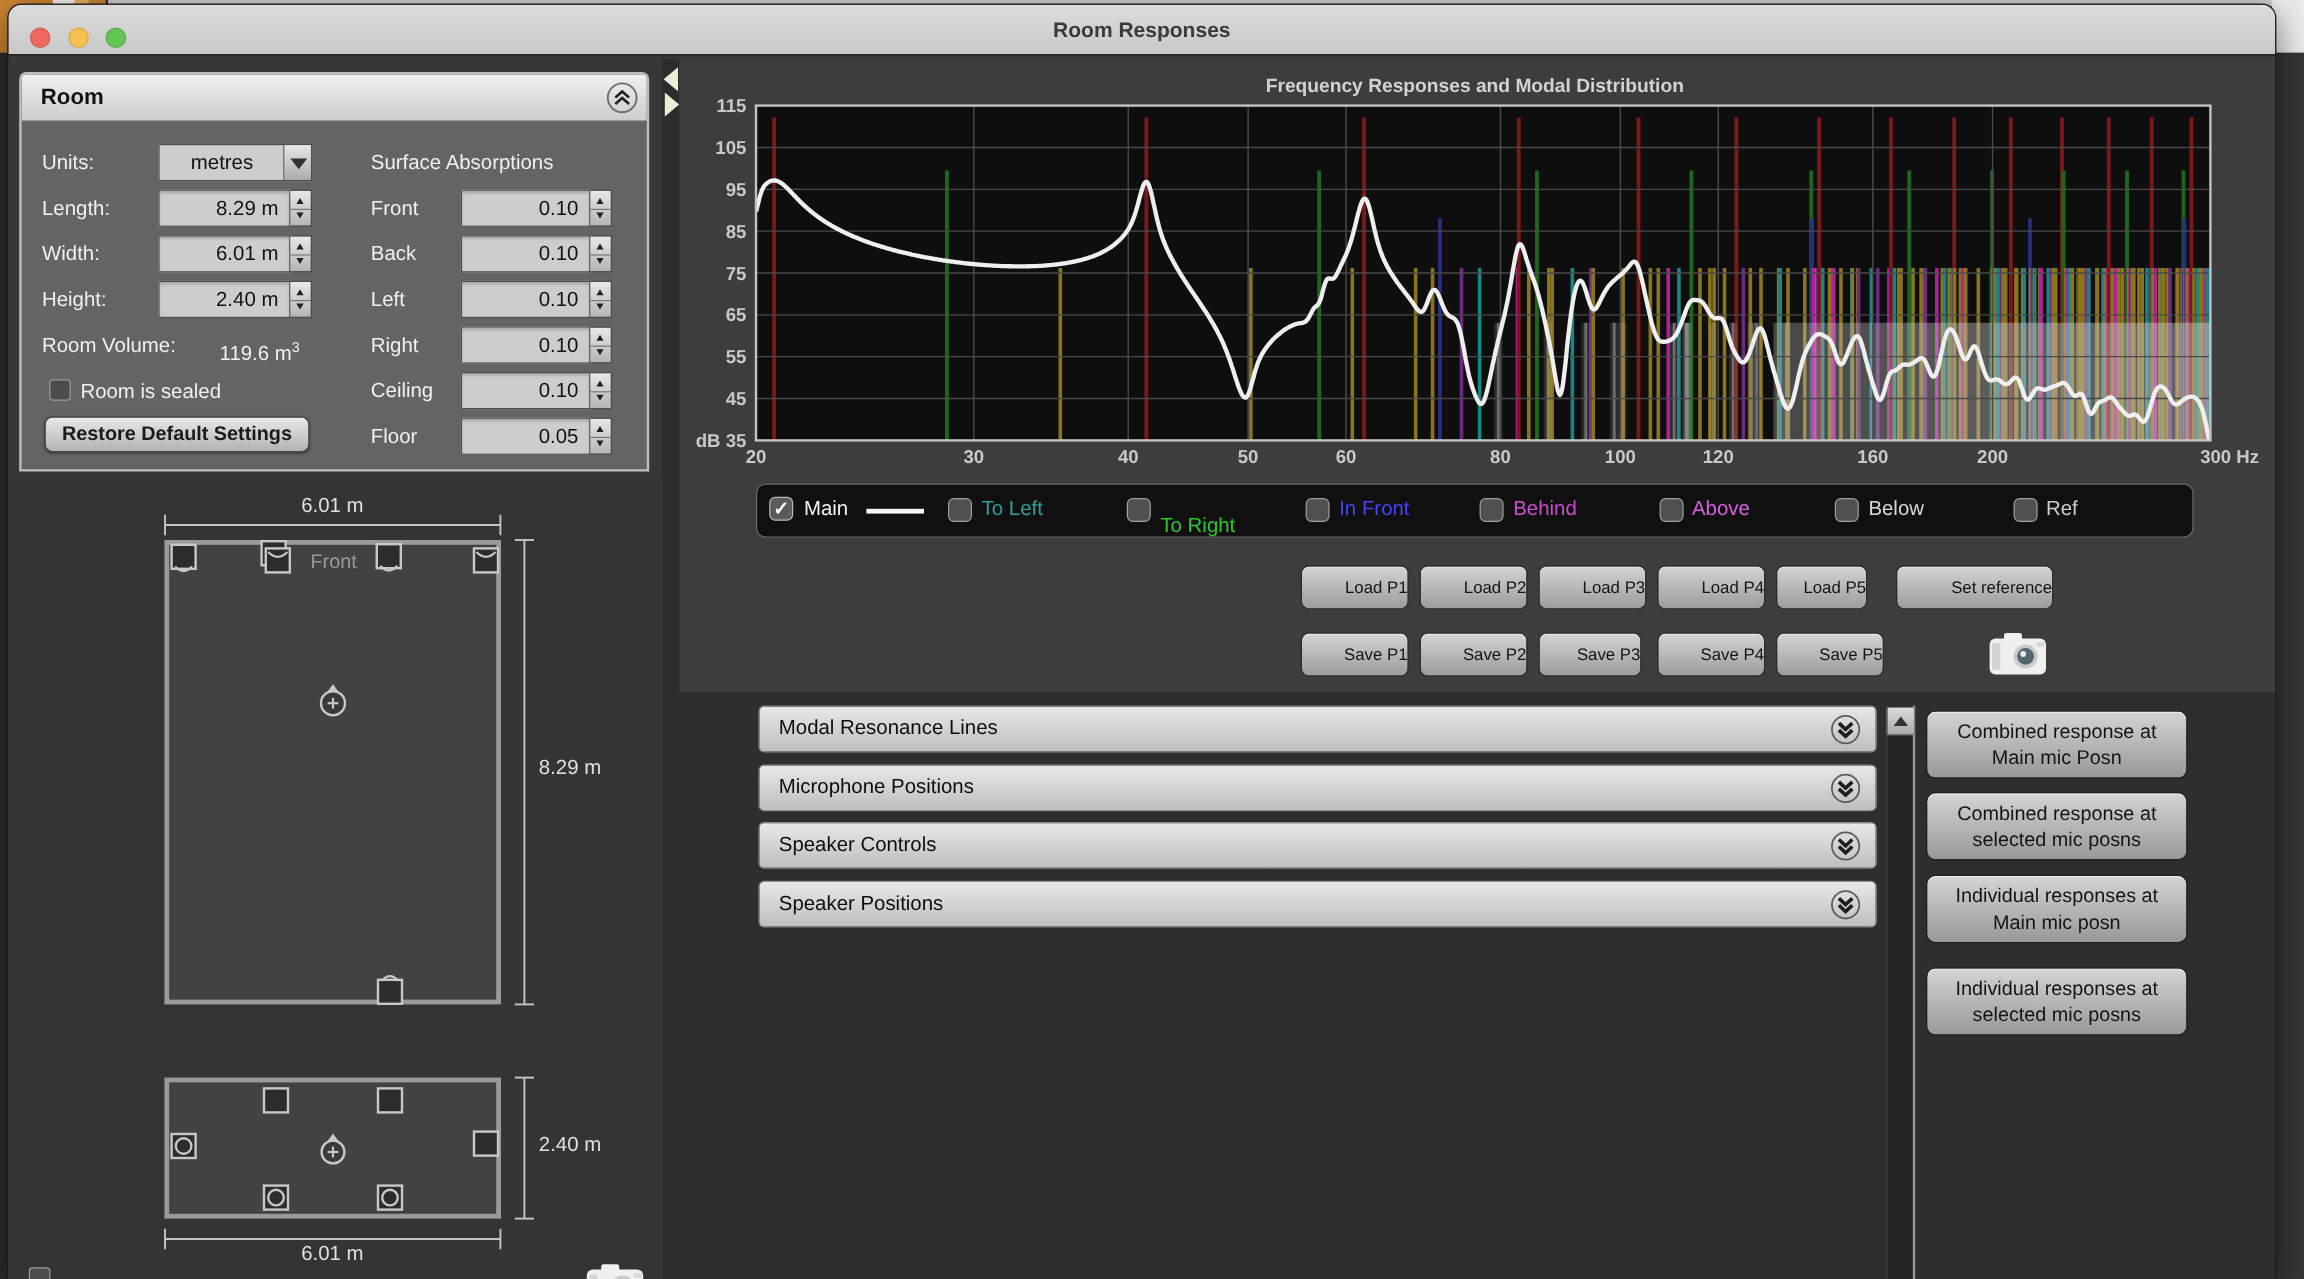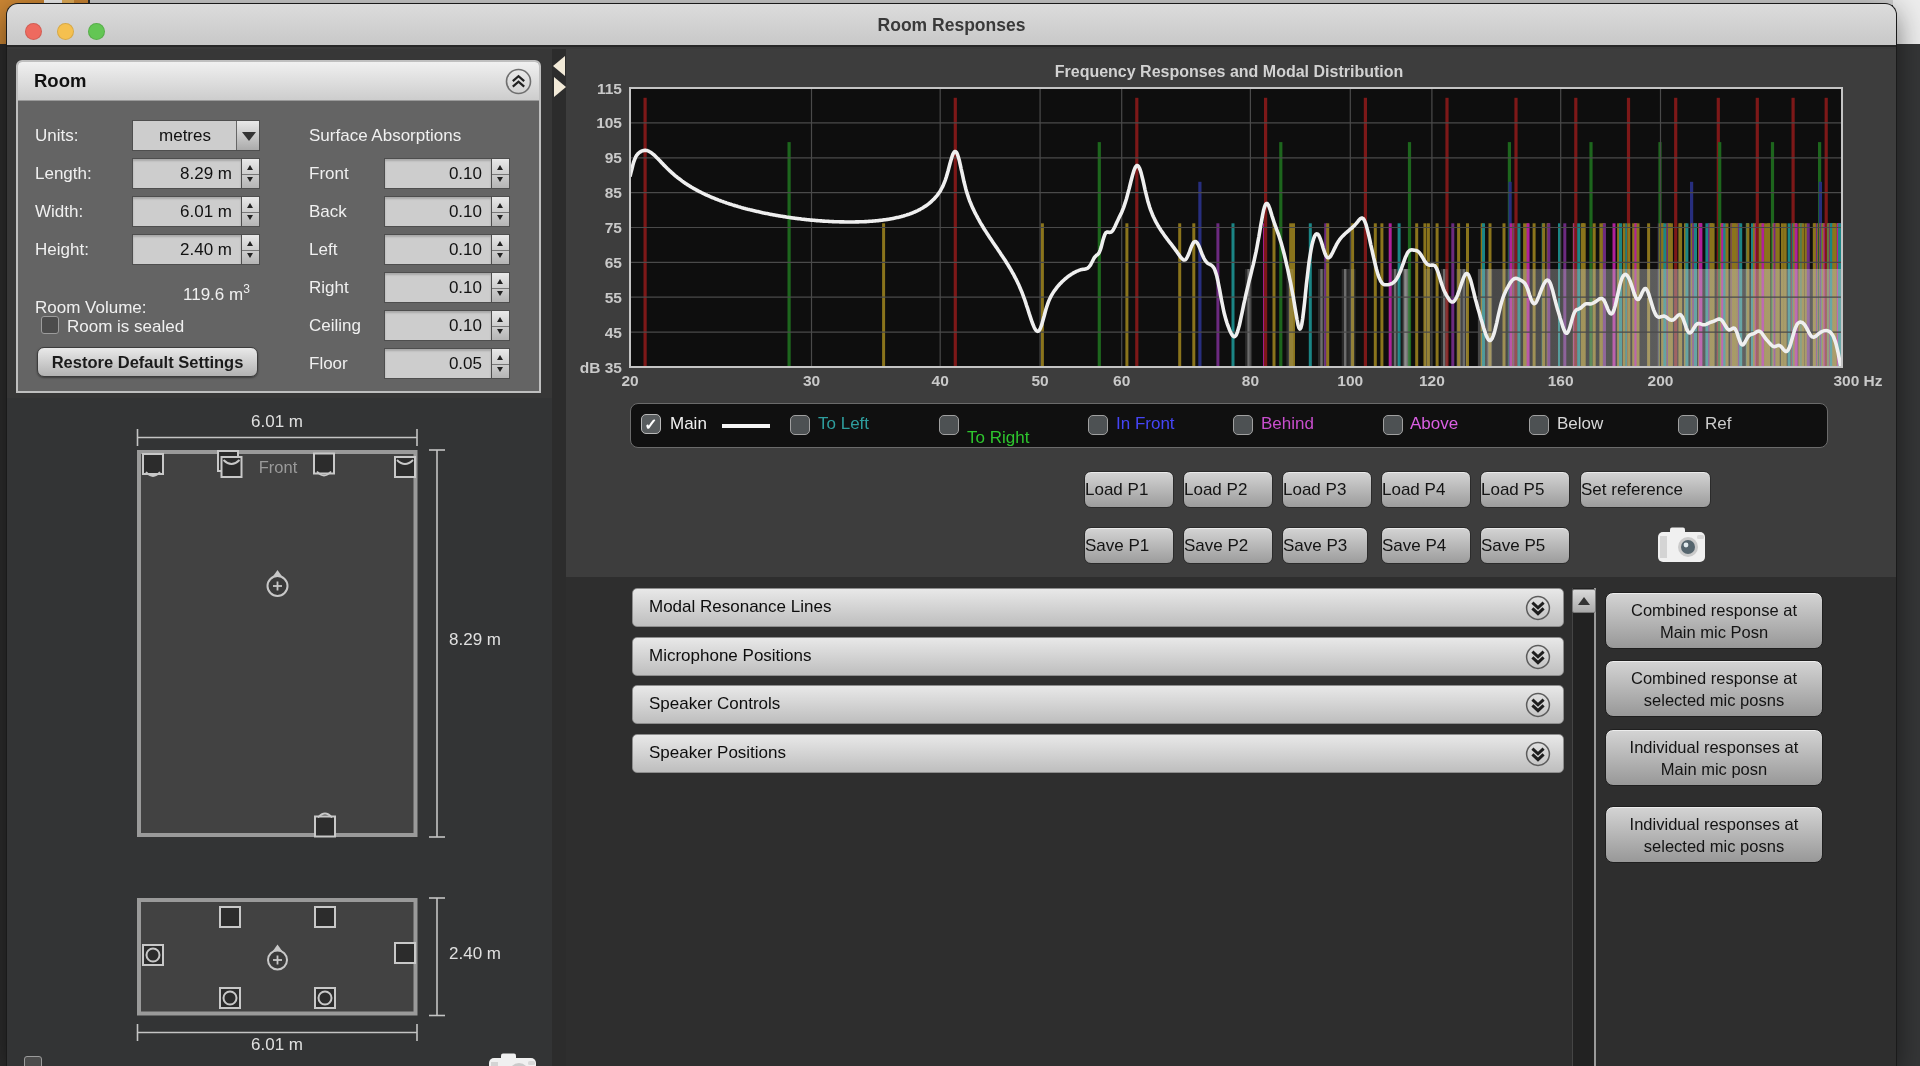--- a/index.html
+++ b/index.html
@@ -31,21 +31,21 @@
 
 #chart{position:absolute;left:556px;top:-2px}
 .axl{fill:#c9c9c9;font-size:15.5px;font-weight:700;font-family:"Liberation Sans",sans-serif}
 .ctitle{fill:#d2d2d2;font-size:16px;font-weight:700;font-family:"Liberation Sans",sans-serif}
 
 #legend{position:absolute;left:623px;top:354px;width:1198px;height:45px;background:#101010;border:1.4px solid #6b6b6b;border-radius:8px}
 .cb{position:absolute;top:12px;width:20px;height:20px;border-radius:5px;background:#4d5153;border:1.8px solid #a0a0a0}
 .cbc{position:absolute;top:12px;width:20px;height:20px;border-radius:5px;background:#585c5e;border:1.8px solid #b8b8b8;color:#ffffff;font-size:16px;font-weight:700;text-align:center;line-height:20px}
 .ll{position:absolute;top:11px;font-size:17px;font-weight:400;white-space:nowrap}
 
-.btn{position:absolute;background:linear-gradient(#d4d4d4,#9c9c9c);border:1px solid #2b2b2b;border-radius:7px;color:#141414;font-size:17px;text-align:left;box-shadow:inset 0 1px 0 #eaeaea}
+.btn{position:absolute;background:linear-gradient(#d4d4d4,#9c9c9c);border:1px solid #2b2b2b;border-radius:7px;color:#141414;font-size:14px;text-align:right;box-shadow:inset 0 1px 0 #eaeaea}
 .bar{position:absolute;left:625px;width:932px;height:39px;background:linear-gradient(#e8e8e8,#bebebe);border:1px solid #8d8d8d;border-radius:5px}
 .bar span{position:absolute;left:16px;top:8px;font-size:17px;font-weight:400;color:#0d0d0d}
 .rbtn{position:absolute;left:1598px;width:218px;background:linear-gradient(#d4d4d4,#989898);border:1px solid #1f1f1f;border-radius:8px;color:#141414;font-size:16.5px;text-align:center;box-shadow:inset 0 1px 0 #ececec}
 #comment{position:absolute;left:733px;top:419px;width:337px;height:98px;background:#43484a;border:1px solid #2a2a2a;border-radius:3px;color:#9fa5a5;font-size:16.5px;padding:10px 14px}
 #sbar{position:absolute;left:1564.5px;top:539px;width:24px;height:478px;background:#222222;border-left:1px solid #454545;border-right:2px solid #9a9a9a}
 #sarrow{position:absolute;left:1565px;top:539.5px;width:23.5px;height:24.5px;background:linear-gradient(#dadada,#aaaaaa);border:1px solid #777;border-radius:2px}
 #sarrow:before{content:"";position:absolute;left:5px;top:7px;border-left:6.5px solid transparent;border-right:6.5px solid transparent;border-bottom:8px solid #333}
 </style></head><body>
 <div class="abs" style="left:90px;top:0;width:1830px;height:5px;background:#cfcfcf"></div>
 <div class="abs" style="left:1893px;top:0;width:27px;height:44px;background:#ededed"></div>
@@ -73,21 +73,21 @@
         </div>
 <div class="abs" style="left:487px;top:6px"><svg width="27" height="27" viewBox="0 0 27 27">
             <circle cx="13.5" cy="13.5" r="12" fill="none" stroke="#6f6f6f" stroke-width="1.6"></circle>
             <path d="M7.8 13.2 L13.5 8.2 L19.2 13.2" fill="none" stroke="#222" stroke-width="2.2"></path>
             <path d="M7.8 18.6 L13.5 13.6 L19.2 18.6" fill="none" stroke="#222" stroke-width="2.2"></path>
           </svg></div>
 <div class="lab" style="left:17px;top:64px">Units:</div>
 <div class="lab" style="left:17px;top:102px">Length:</div>
 <div class="lab" style="left:17px;top:140px">Width:</div>
 <div class="lab" style="left:17px;top:178px">Height:</div>
-<div class="lab" style="left:17px;top:236px">Room Volume:</div>
+<div class="lab" style="left:17px;top:216px">Room Volume:</div>
 <div class="lab" style="left:49px;top:255px">Room is sealed</div>
 <div class="lab" style="left:291px;top:64px">Surface Absorptions</div>
 <div class="lab" style="left:291px;top:102px">Front</div>
 <div class="lab" style="left:291px;top:140px">Back</div>
 <div class="lab" style="left:291px;top:178px">Left</div>
 <div class="lab" style="left:291px;top:216px">Right</div>
 <div class="lab" style="left:291px;top:254px">Ceiling</div>
 <div class="lab" style="left:291px;top:292px">Floor</div>
 <div class="lab" style="left:165px;top:220px">119.6 m<span style="font-size:12px;vertical-align:7px">3</span></div>
 <div id="combo">metres</div>
@@ -503,21 +503,21 @@
 <div class="cb" style="left:1671px;top:365.5px"></div>
       <div class="ll" style="left:1698px;top:365px;color:#cccccc">Ref</div>
 <div class="btn" style="left:1077px;top:422px;width:90px;height:37px;line-height:35px">Load P1</div>
 <div class="btn" style="left:1077px;top:478px;width:90px;height:37px;line-height:35px">Save P1</div>
 <div class="btn" style="left:1176px;top:422px;width:90px;height:37px;line-height:35px">Load P2</div>
 <div class="btn" style="left:1176px;top:478px;width:90px;height:37px;line-height:35px">Save P2</div>
 <div class="btn" style="left:1275px;top:422px;width:90px;height:37px;line-height:35px">Load P3</div>
 <div class="btn" style="left:1275px;top:478px;width:86px;height:37px;line-height:35px">Save P3</div>
 <div class="btn" style="left:1374px;top:422px;width:90px;height:37px;line-height:35px">Load P4</div>
 <div class="btn" style="left:1374px;top:478px;width:90px;height:37px;line-height:35px">Save P4</div>
-<div class="btn" style="left:1473px;top:422px;width:90px;height:37px;line-height:35px">Load P5</div>
+<div class="btn" style="left:1473px;top:422px;width:76px;height:37px;line-height:35px">Load P5</div>
 <div class="btn" style="left:1473px;top:478px;width:90px;height:37px;line-height:35px">Save P5</div>
 <div class="btn" style="left:1573px;top:422px;width:131px;height:37px;line-height:35px">Set reference</div>
 <div class="abs" style="left:1650px;top:477px"><svg width="52" height="38" viewBox="0 0 52 38">
           <rect x="1" y="6" width="47" height="30" rx="5" fill="#f0f0f0"></rect>
           <rect x="13" y="1.5" width="15" height="7" rx="2" fill="#f0f0f0"></rect>
           <rect x="40" y="9" width="7" height="4" rx="1.5" fill="#d8d8d8"></rect>
           <circle cx="31" cy="21" r="10" fill="#cacaca"></circle>
           <circle cx="31" cy="21" r="7" fill="#55656e"></circle>
           <circle cx="29" cy="19" r="2.4" fill="#e2ebef"></circle>
           <path d="M3 10 L10 10 L10 32 L3 32 Z" fill="#d4d4d4"></path>

